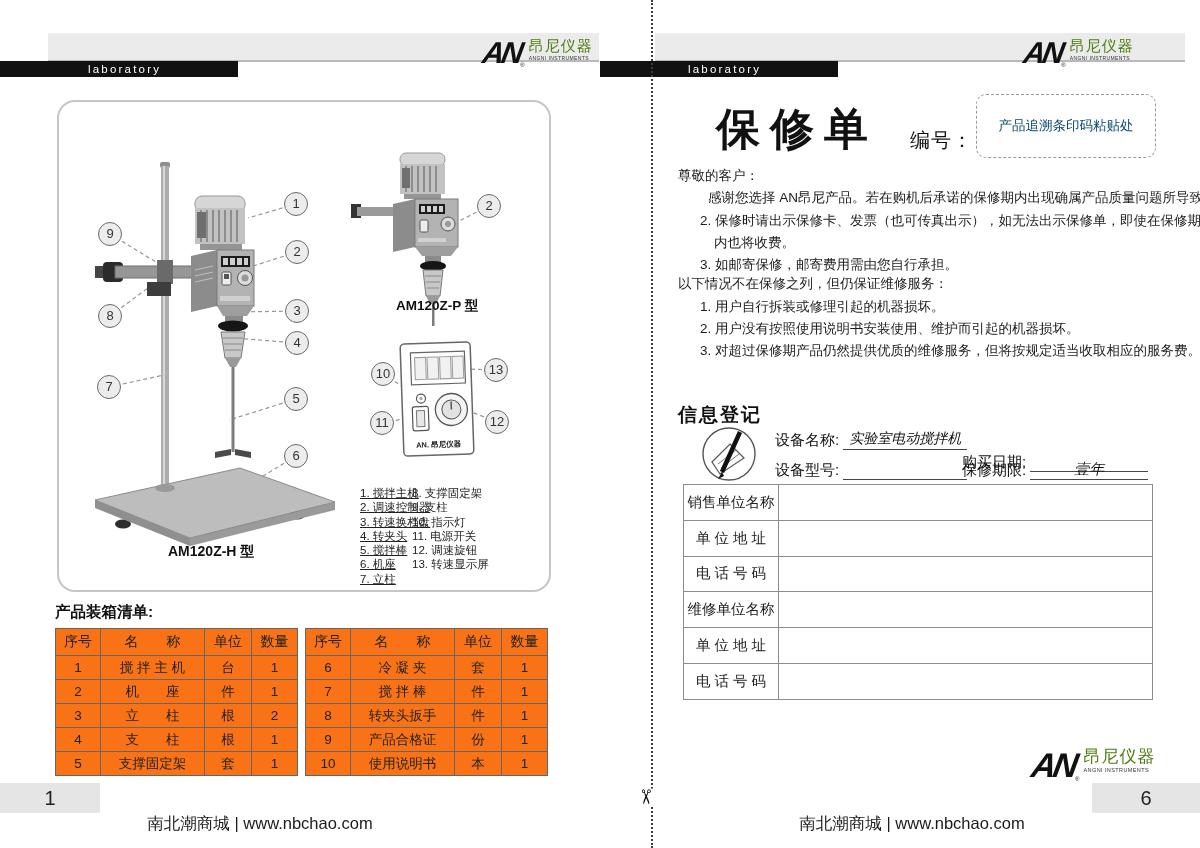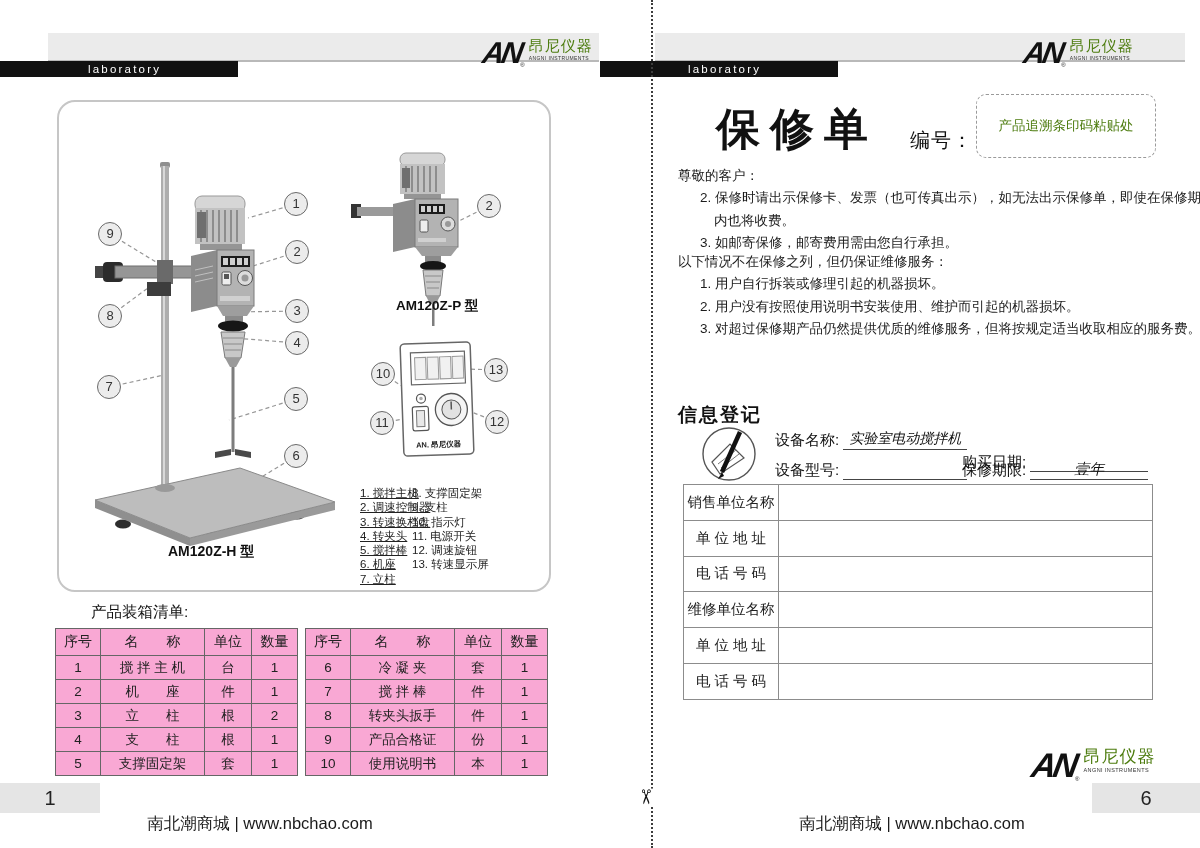--- a/index.html
+++ b/index.html
@@ -22,32 +22,32 @@
   .logo-sm .an{font-size:30px;} .logo-sm .cn{font-size:15px;} .logo-sm .en{font-size:5px;}
   .logo-lg .an{font-size:34px;} .logo-lg .cn{font-size:17px;} .logo-lg .en{font-size:5.5px;}
   
   #diagbox{position:absolute;left:57px;top:100px;width:490px;height:488px;
            border:2px solid #c6c6c6;border-radius:18px;}
   .callout{position:absolute;width:22px;height:22px;border:1.5px solid #6a6a6a;border-radius:50%;
            background:#ececec;font-size:13px;color:#333;text-align:center;line-height:22px;z-index:5;}
   .model-label{position:absolute;font-size:13.5px;font-weight:bold;color:#111;white-space:nowrap;}
   .parts{position:absolute;font-size:11.5px;line-height:14.3px;color:#222;white-space:nowrap;}
   
-  .pack-title{position:absolute;font-size:15.5px;font-weight:normal;color:#111;margin-left:36px;}
-  table.pack{border-collapse:collapse;position:absolute;background:#f9a8d4;border:1.5px solid #555;}
+  .pack-title{position:absolute;font-size:15.5px;font-weight:bold;color:#111;}
+  table.pack{border-collapse:collapse;position:absolute;background:#f97316;border:1.5px solid #555;}
   .pack td{border:1px solid #666;text-align:center;font-size:13.5px;color:#222;padding:0;
            height:23px;white-space:nowrap;overflow:hidden;}
   .pack tr.hdr td{height:26px;font-size:14px;}
   
   .rp-title{position:absolute;left:716px;top:100px;font-size:44px;font-weight:bold;
             letter-spacing:10px;color:#111;}
   .rp-no{position:absolute;left:910px;top:127px;font-size:20px;color:#111;letter-spacing:1px;}
   .tracebox{position:absolute;left:976px;top:94px;width:178px;height:62px;border:1.5px dashed #9a9a9a;
             border-radius:10px;display:flex;align-items:center;justify-content:center;
-            font-size:13.5px;color:#4d7c0f;}
+            font-size:13.5px;color:#0c4a6e;}
   .bodytext{position:absolute;left:678px;top:165px;width:508px;}
   .bodytext p{margin:0;font-size:13.5px;line-height:22.3px;color:#1c1c1c;white-space:nowrap;}
   .bodytext p.ind{text-indent:30px;}
   .bodytext p.it{padding-left:22px;}
   .bodytext p.it2{padding-left:36px;}
   .bodytext p.tight{margin-top:-3px;}
   .reg-title{position:absolute;left:678px;top:402px;font-size:19px;font-weight:bold;color:#111;letter-spacing:2px;}
   .freg{position:absolute;font-size:15px;color:#111;white-space:nowrap;}
   .uline{display:inline-block;border-bottom:1.2px solid #444;text-align:center;height:19px;
          vertical-align:bottom;font-family:"DejaVu Serif",serif;font-style:italic;font-size:15px;color:#111;}
@@ -359,20 +359,21 @@
     </table>
 
   <div class="rp-title">保修单</div>
   <div class="rp-no">编号：</div>
   <div class="tracebox">
     <span>产品追溯条印码粘贴处</span>
   </div>
 
   <div class="bodytext">
     <p>尊敬的客户：</p>
+    <p class="ind">感谢您选择 AN昂尼产品。若在购机后承诺的保修期内出现确属产品质量问题所导致</p>
     <p class="it">2. 保修时请出示保修卡、发票（也可传真出示），如无法出示保修单，即使在保修期</p>
     <p class="it2">内也将收费。</p>
     <p class="it">3. 如邮寄保修，邮寄费用需由您自行承担。</p>
     <p class="tight">以下情况不在保修之列，但仍保证维修服务：</p>
     <p class="it">1. 用户自行拆装或修理引起的机器损坏。</p>
     <p class="it">2. 用户没有按照使用说明书安装使用、维护而引起的机器损坏。</p>
     <p class="it">3. 对超过保修期产品仍然提供优质的维修服务，但将按规定适当收取相应的服务费。</p>
   </div>
 
   <div class="reg-title">信息登记</div>

